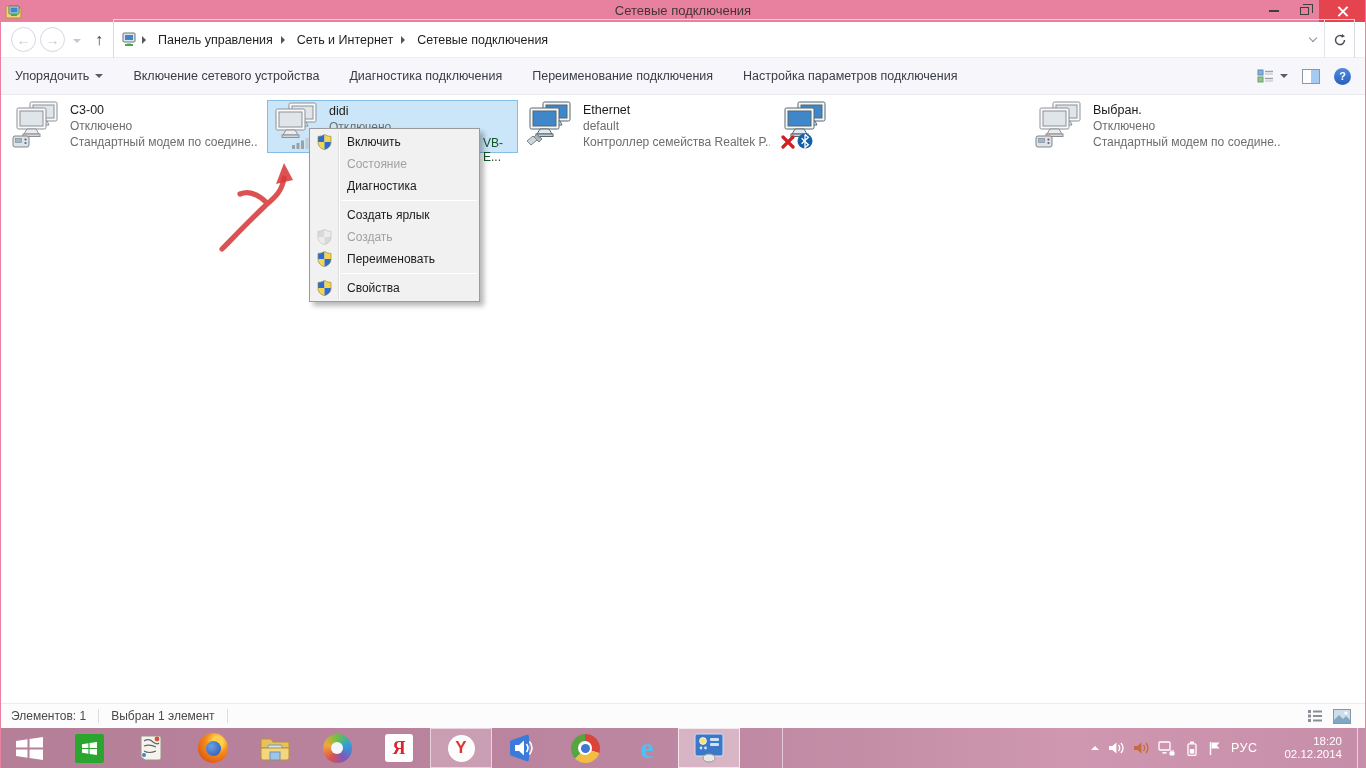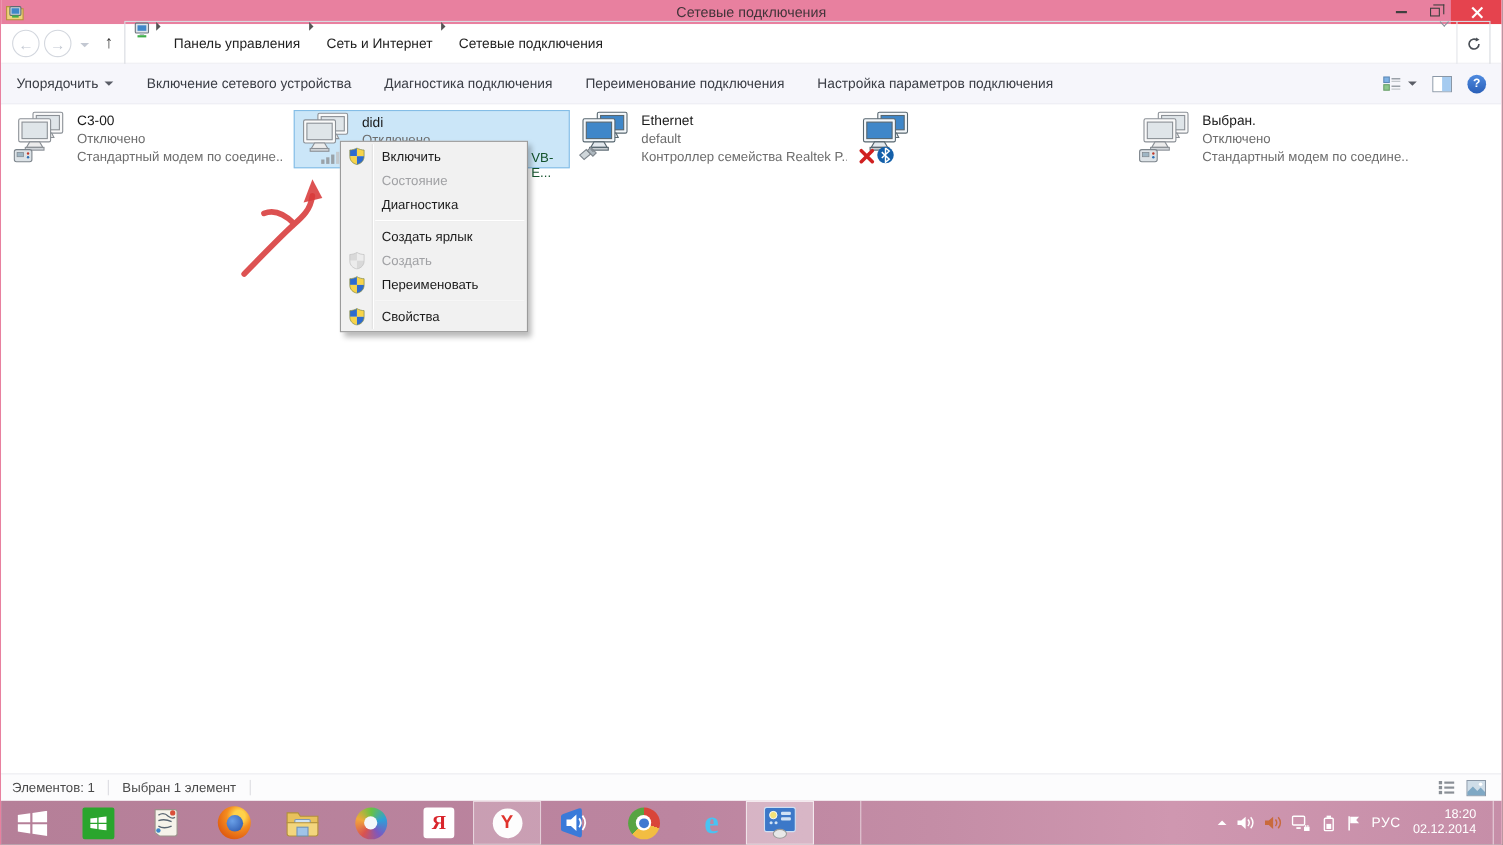--- a/index.html
+++ b/index.html
@@ -25,21 +25,21 @@
   .wc-close i::after{transform:rotate(-45deg)}
 
   
   .addrbar{position:absolute;left:0;top:22px;right:0;height:36px;background:#fff;
            border-bottom:1px solid #ededf2;display:flex;align-items:center;padding:0 10px}
   .navbtn{width:25px;height:25px;border-radius:50%;border:1px solid #d3d7de;display:flex;
           align-items:center;justify-content:center;color:#c3c8d2;font-size:14px;flex:none}
   .navbtn+.navbtn{margin-left:4px}
   .chev-dn{width:0;height:0;border:4px solid transparent;border-top-color:#c3c8d2;margin:6px 4px 0 8px}
   .upbtn{color:#3c3c3c;font-size:16px;font-weight:bold;margin:0 10px 0 10px;flex:none}
-  .addrbox{flex:1;height:41px;border:1px solid #d7dae0;display:flex;padding-left:4px;min-width:0}
+  .addrbox{flex:1;height:41px;border:1px solid #d7dae0;display:flex;align-items:center;padding-left:4px;min-width:0}
   .crumb{display:flex;align-items:center;height:100%}
   .crumb-label{font-size:12.5px;color:#1f1f1f;padding:0 6px;white-space:nowrap}
   .crumb-sep{width:0;height:0;border:4px solid transparent;border-left-color:#555;margin:0 2px}
   .addr-fill{flex:1}
   .addr-chevron{width:22px;display:flex;justify-content:center}
   .addr-chevron i{width:6px;height:6px;border-right:1.5px solid #8a8f98;border-bottom:1.5px solid #8a8f98;transform:rotate(45deg);margin-top:-3px}
   .addr-refresh{width:30px;height:100%;border-left:1px solid #e3e5ea;display:flex;align-items:center;justify-content:center}
   .searchbox{width:250px;height:25px;border:1px solid #d7dae0;margin-left:8px;display:flex;align-items:center;padding:0 6px;flex:none}
   .searchbox input{flex:1;border:none;outline:none;font-size:12.5px;color:#333;min-width:0;
                    font-family:"Liberation Sans",sans-serif;background:transparent}
@@ -107,21 +107,21 @@
   .ya-a{width:28px;height:28px;background:#fff;border-radius:3px;display:flex;align-items:center;justify-content:center;
         color:#d9252c;font-weight:bold;font-size:18px;font-family:"Liberation Serif",serif}
   .ya-b{width:27px;height:27px;border-radius:50%;background:#fdfdfd;display:flex;align-items:center;justify-content:center;
         color:#e0332c;font-weight:bold;font-size:17px}
   .store{width:29px;height:29px;background:#2aa52d;border-radius:2px;display:flex;align-items:center;justify-content:center}
   .ie{color:#49c3f2;font-size:30px;font-weight:bold;font-family:"Liberation Serif",serif;line-height:30px}
 
   .tray{margin-left:auto;display:flex;align-items:center;gap:9px;color:#fff;padding-right:2px}
   .tray-chevron{width:0;height:0;border:4px solid transparent;border-bottom-color:#fff;margin-top:-4px}
   .lang{font-size:12.5px;letter-spacing:.5px}
-  .clock{text-align:right;font-size:11.5px;line-height:13px;margin:0 6px 0 2px}
+  .clock{text-align:right;font-size:11.5px;line-height:13px;margin:0 6px 0 18px}
   .show-desktop{width:7px;height:40px;border-left:1px solid rgba(255,255,255,.6)}
 
   svg{display:block}
 </style>
 </head>
 <body>
 
 <div id="screen">
 
   <div class="titlebar">

